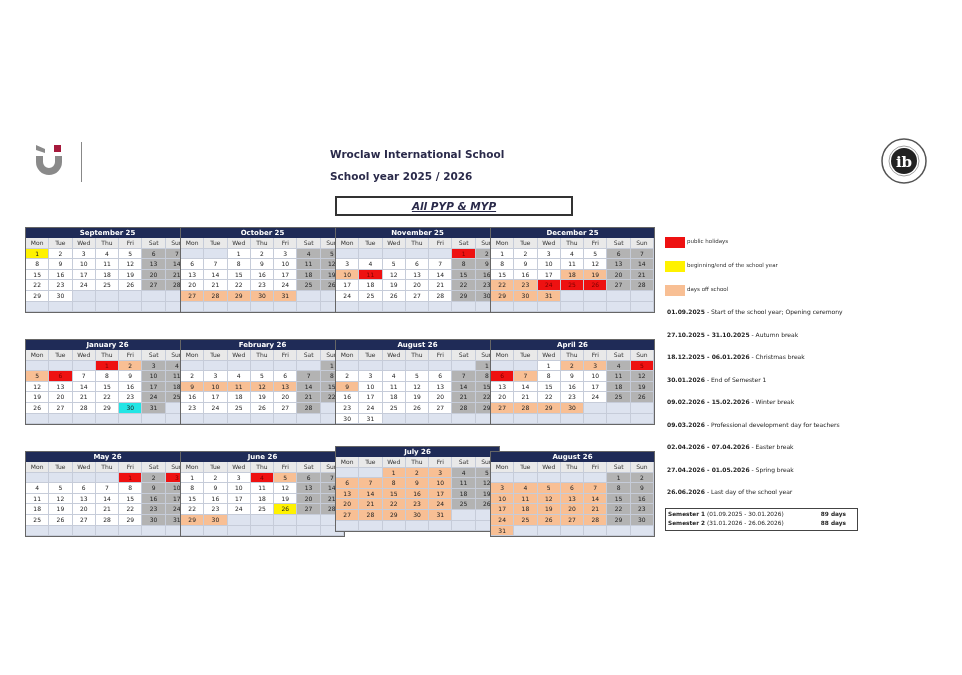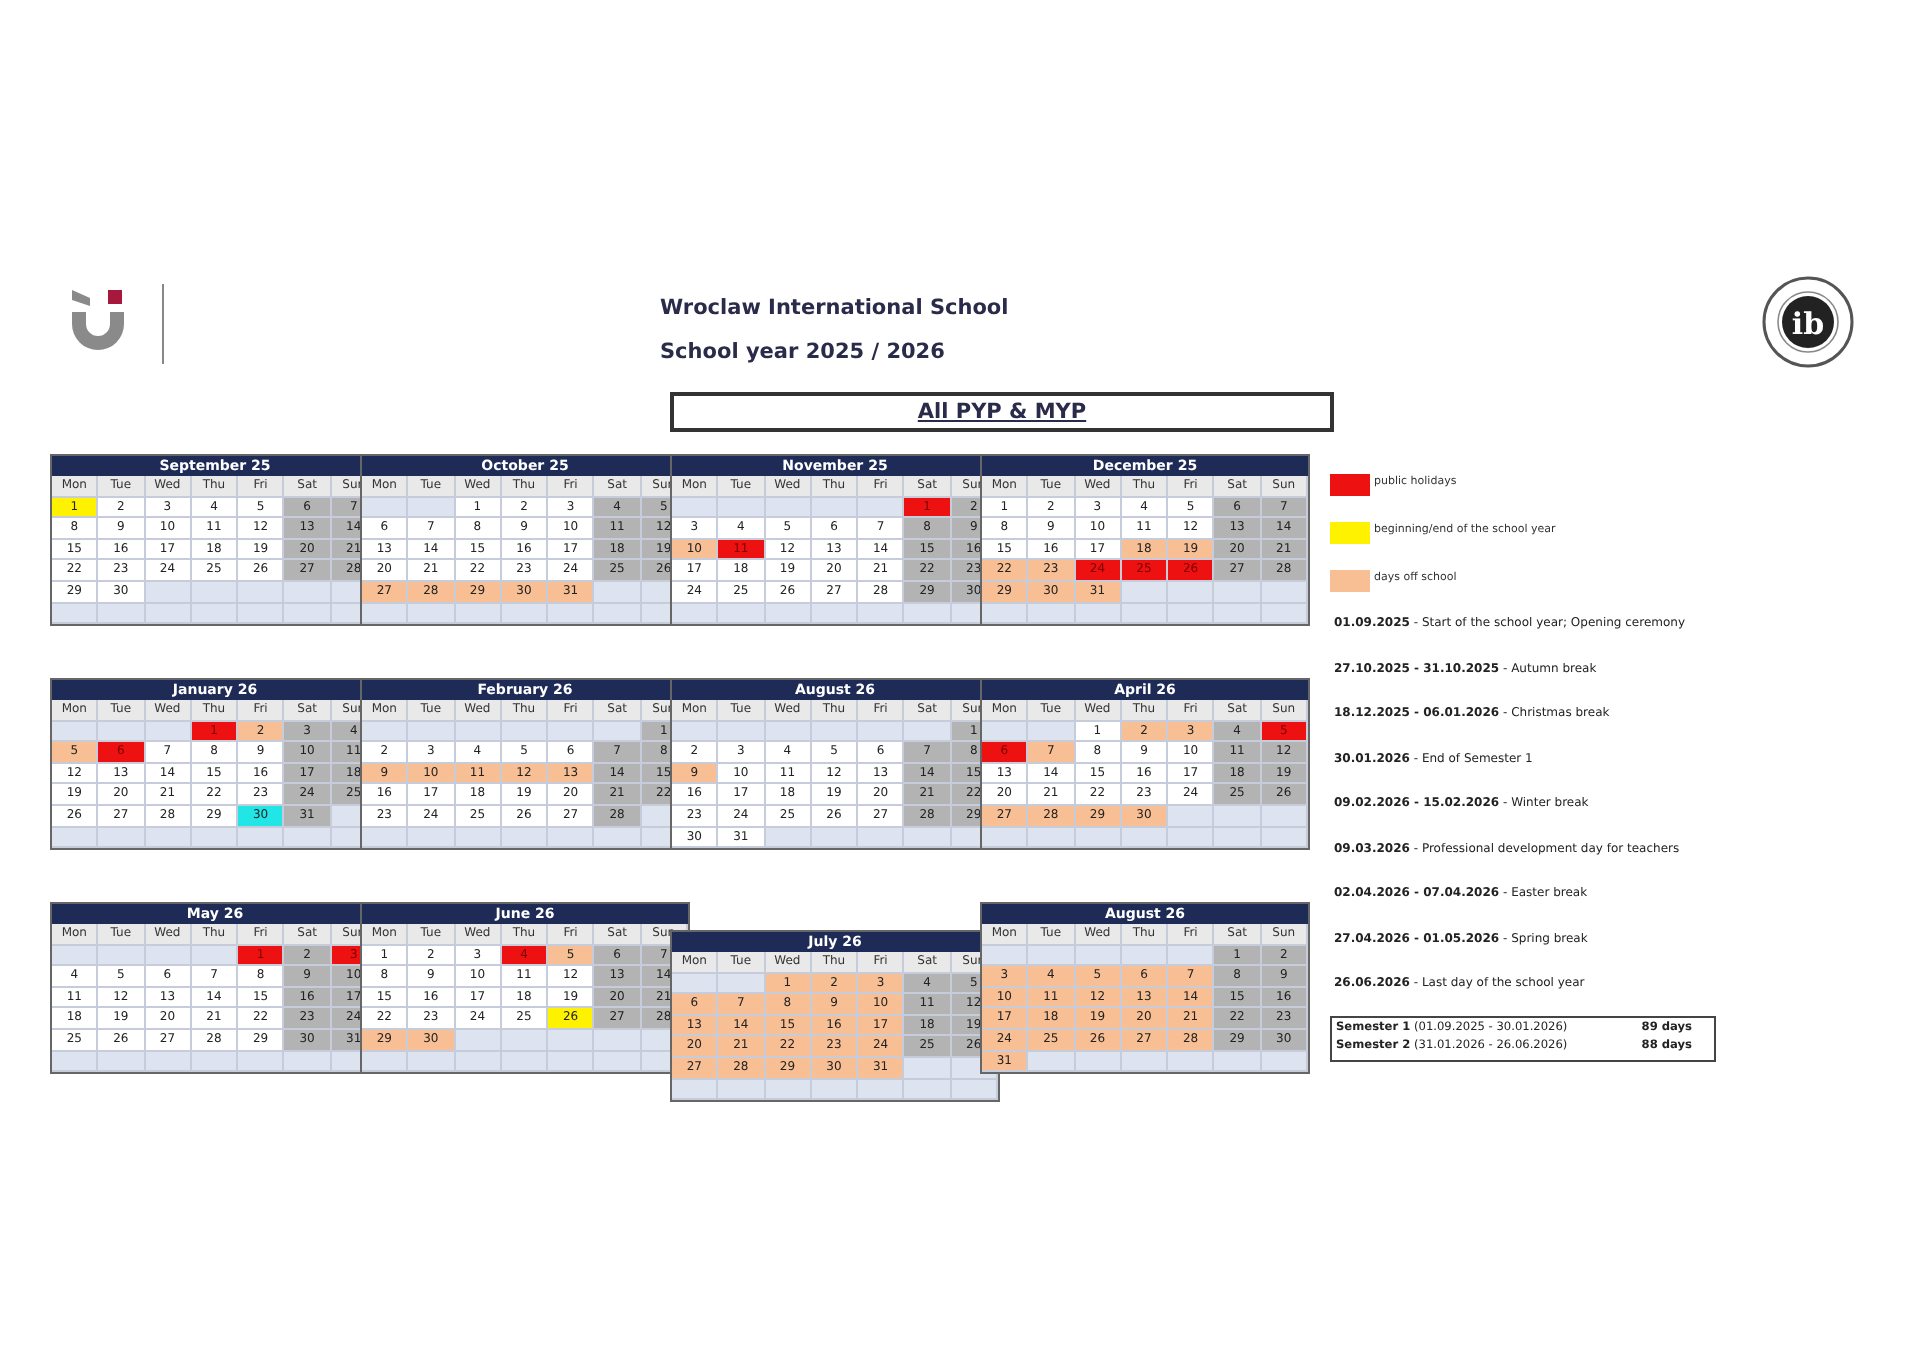--- a/index.html
+++ b/index.html
@@ -6,21 +6,21 @@
   body { width:962px; height:675px; position:relative; overflow:hidden; font-family:"DejaVu Sans", sans-serif; color:#222; }
   .logo { position:absolute; left:33px; top:140px; width:150px; height:45px; }
   .logo-mark { position:absolute; left:0; top:2px; width:32px; height:36px; }
   .logo-divider { position:absolute; left:48px; top:2px; width:1px; height:40px; background:#888; }
   .logo-text { position:absolute; left:55px; top:1px; color:#a6193c; line-height:1; }
   .logo-wis { font-weight:bold; font-size:15px; font-family:"DejaVu Sans", sans-serif; }
   .logo-sub { font-size:8.5px; line-height:10px; }
   .title { position:absolute; left:330px; width:310px; text-align:left; font-weight:bold; color:#2a2a4a; font-size:10.5px; }
   .title1 { top:148px; }
   .title2 { top:170px; }
-  .prog-box { position:absolute; left:335px; top:196px; width:332px; height:20px; border:2px solid #333; box-sizing:border-box; text-align:center; font-weight:bold; font-size:10.5px; line-height:16px; color:#2a2a4a; text-decoration:underline; }
+  .prog-box { position:absolute; left:335px; top:196px; width:238px; height:20px; border:2px solid #333; box-sizing:border-box; text-align:center; font-weight:bold; font-size:10.5px; line-height:16px; color:#2a2a4a; text-decoration:underline;font-style:italic; }
   .ib-logo { position:absolute; left:880px; top:137px; width:48px; height:48px; }
   .month { position:absolute; width:165px; border:1px solid #666; box-sizing:border-box; background:#737373; }
   .month-title { background:#1f2b57; color:#ffffff; font-weight:bold; font-size:7px; text-align:center; height:10px; line-height:10px; }
   .grid { display:grid; grid-template-columns:repeat(7, 1fr); }
   .cell { height:10.6px; line-height:10.6px; font-size:6px; text-align:center; border-right:1px solid #c6ccd9; border-bottom:1px solid #c6ccd9; box-sizing:border-box; color:#222; }
   .dow { background:#e9e9e9; color:#333; }
   .d-empty { background:#dde3ef; }
   .d-normal { background:#ffffff; }
   .d-weekend { background:#b3b3b3; }
   .d-holiday { background:#ee1111; color:#ee1111; }
@@ -597,21 +597,21 @@
         <div class="cell d-empty"></div>
         <div class="cell d-empty"></div>
         <div class="cell d-empty"></div>
         <div class="cell d-empty"></div>
         <div class="cell d-empty"></div>
         <div class="cell d-empty"></div>
         <div class="cell d-empty"></div>
         <div class="cell d-empty"></div>
       </div>
     </div>
-    <div class="month" style="left: 335px; top: 465px;">
+    <div class="month" style="left: 335px; top: 446px;">
       <div class="month-title">July 26</div>
       <div class="grid">
         <div class="cell dow">Mon</div>
         <div class="cell dow">Tue</div>
         <div class="cell dow">Wed</div>
         <div class="cell dow">Thu</div>
         <div class="cell dow">Fri</div>
         <div class="cell dow">Sat</div>
         <div class="cell dow">Sun</div>
         <div class="cell d-empty"></div>

